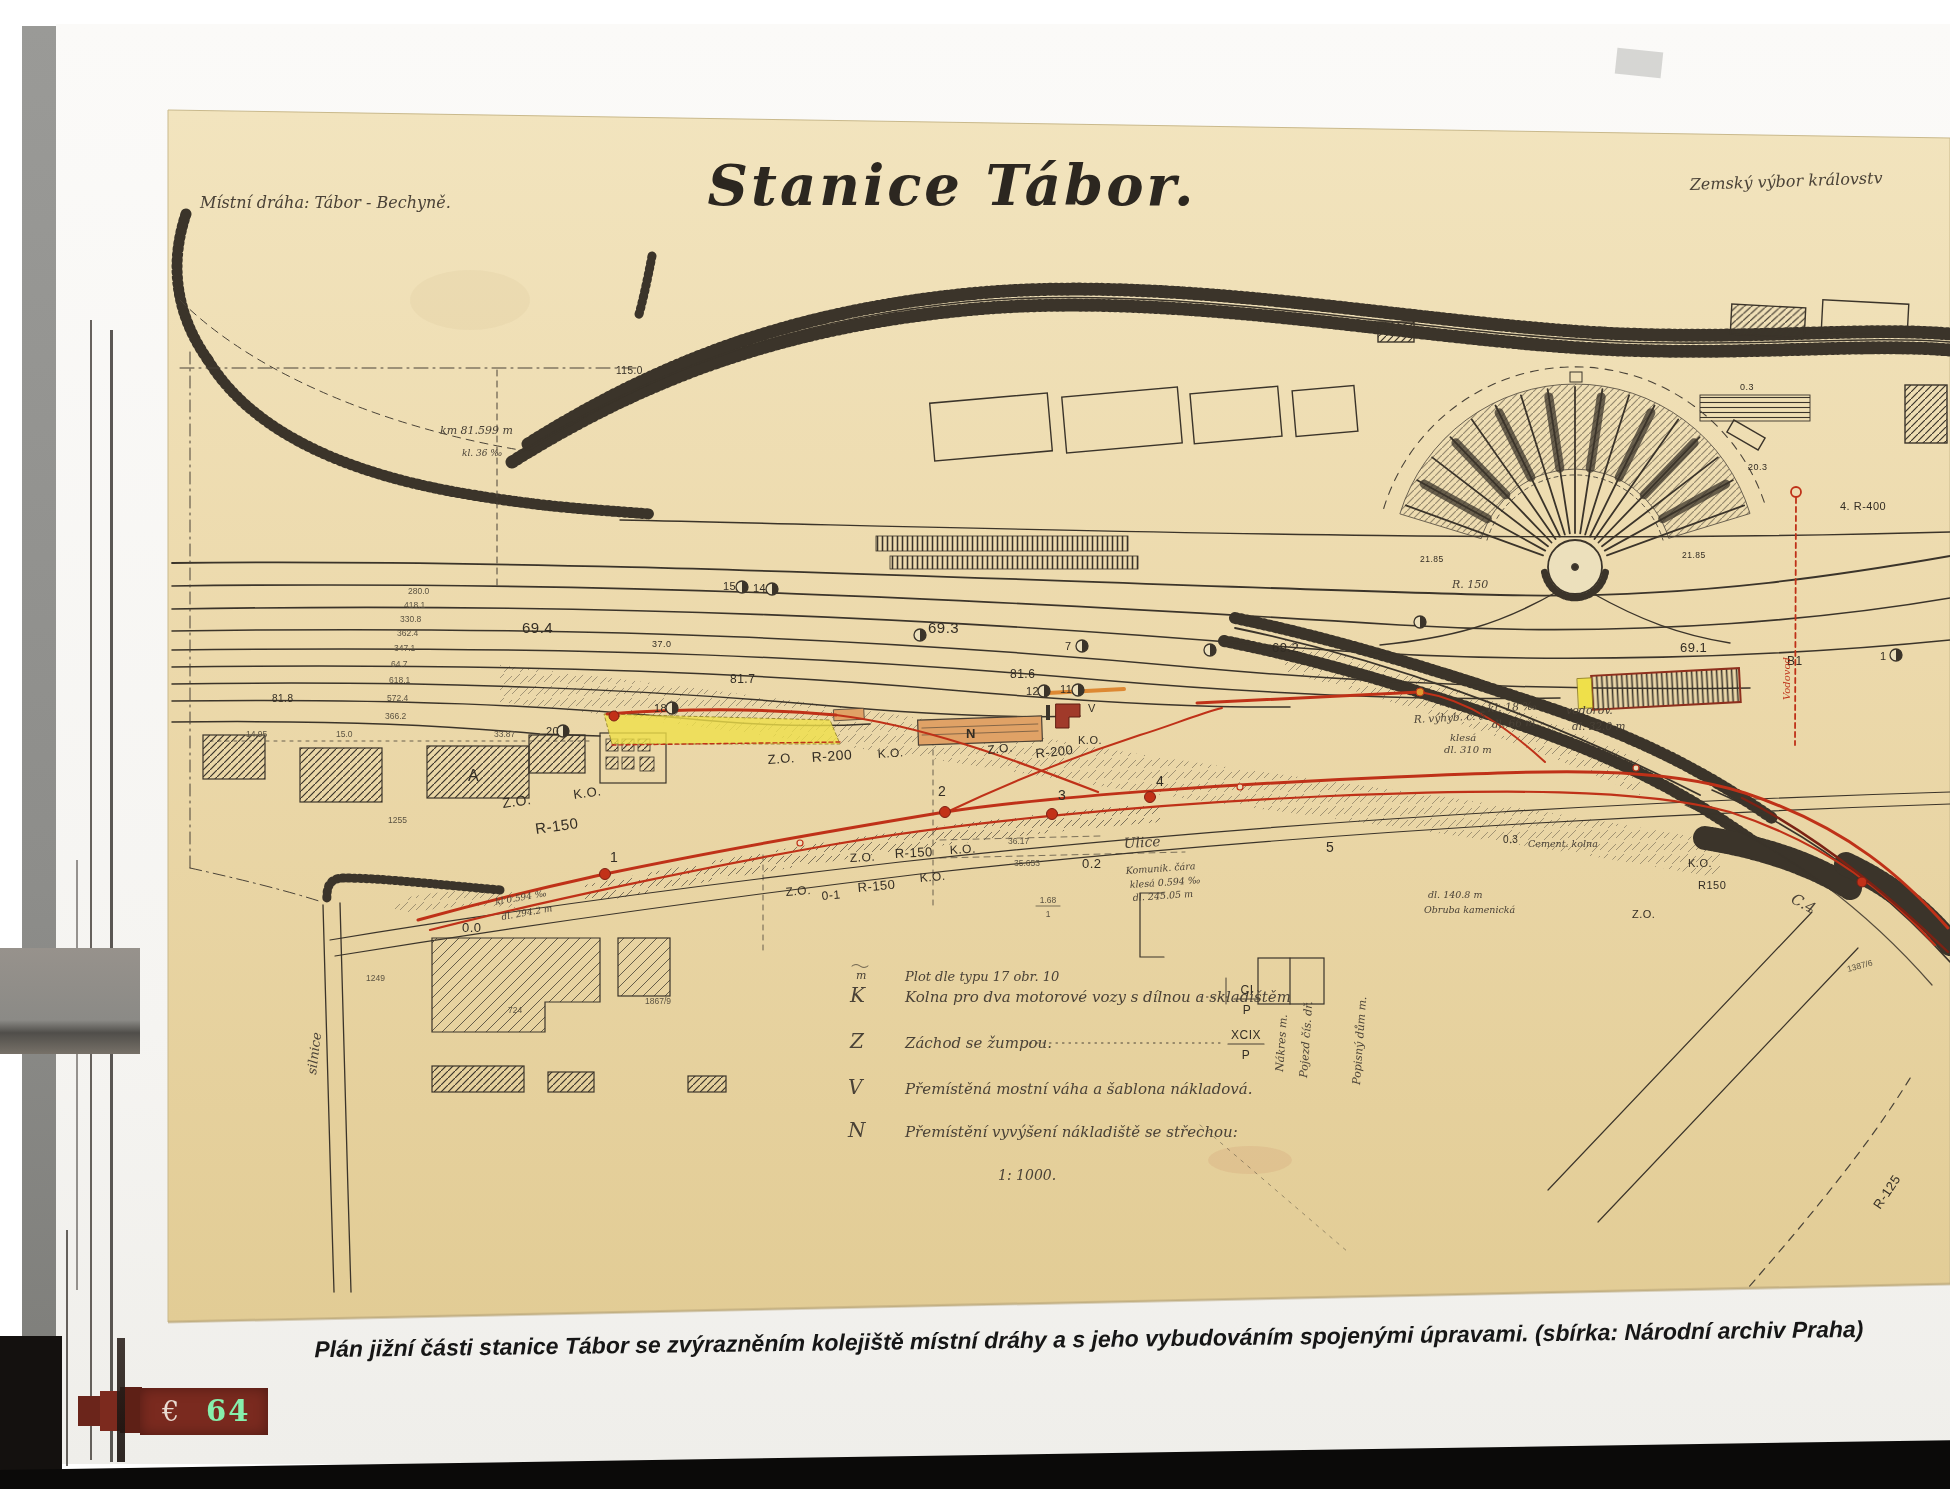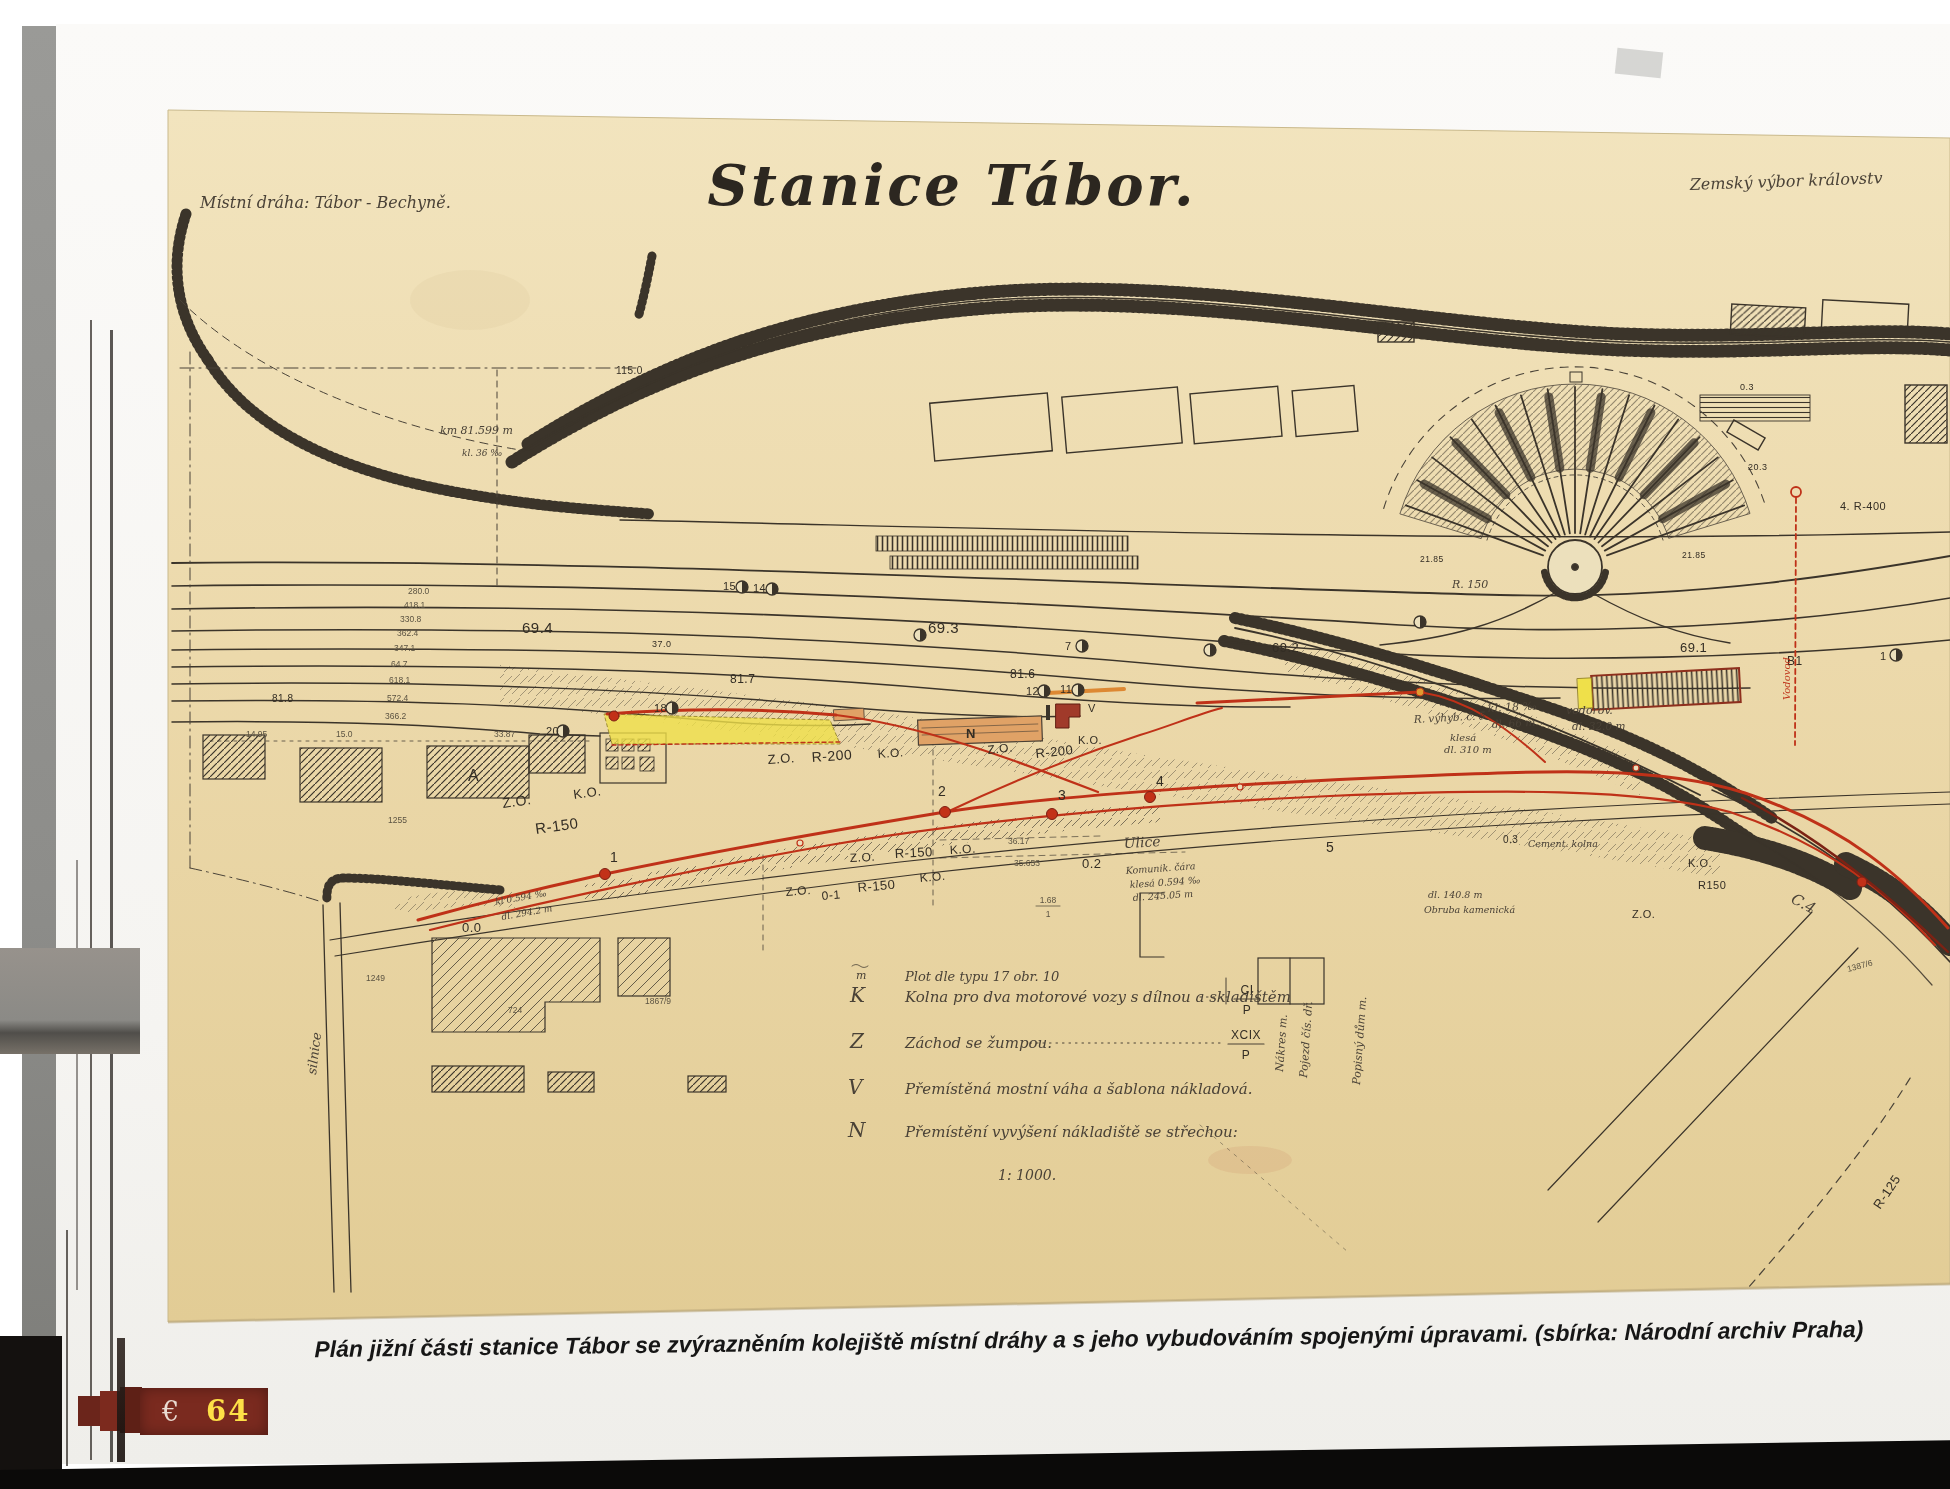--- a/index.html
+++ b/index.html
@@ -24,21 +24,21 @@
   
   .caption{left:278px;top:1326px;width:1622px;height:40px;text-align:center;
     font-family:"Liberation Sans",sans-serif;font-style:italic;font-weight:bold;
     font-size:23px;color:#161616;transform:rotate(-0.75deg);}
   
   .chip{background:#6b251b;}
   .banner-main{left:140px;top:1388px;width:128px;height:47px;background:#7a2a1f;
     box-shadow:inset 0 0 14px rgba(0,0,0,.35);}
   .banner-glyph{position:absolute;left:22px;top:8px;color:#e9dbd2;
     font-family:"DejaVu Serif",serif;font-size:27px;}
-  .banner-num{position:absolute;left:66px;top:6px;color:#fde047;font-weight:bold;
+  .banner-num{position:absolute;left:66px;top:6px;color:#86efac;font-weight:bold;
     font-family:"DejaVu Serif",serif;font-size:29px;letter-spacing:2px;}
   
   text{user-select:none;}
   .title-t{font-family:"DejaVu Serif",serif;font-style:italic;font-weight:600;
     fill:#2c2720;letter-spacing:3px;}
   .hw{font-family:"DejaVu Serif",serif;font-style:italic;fill:#4a4237;}
   .tech{font-family:"Liberation Sans",sans-serif;fill:#332d24;letter-spacing:.5px;}
   .chain{font-family:"Liberation Sans",sans-serif;fill:#5b5342;}
 </style>
 </head>

